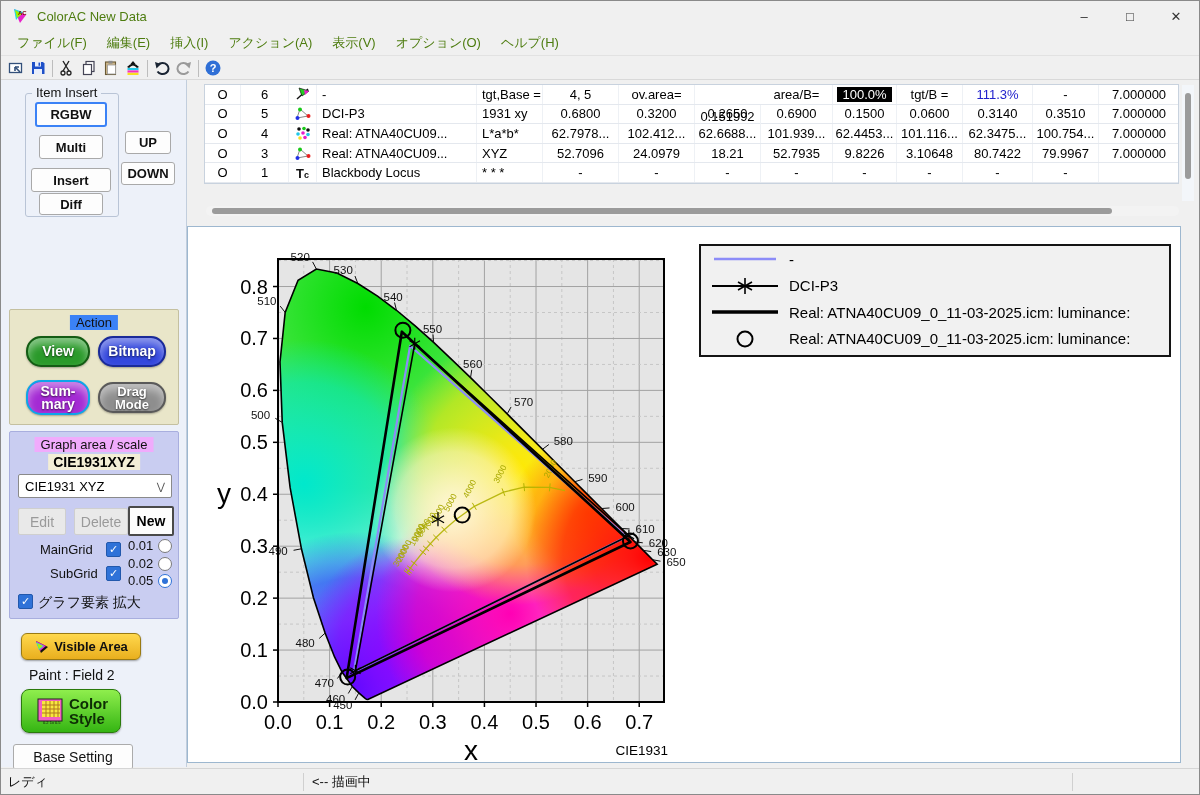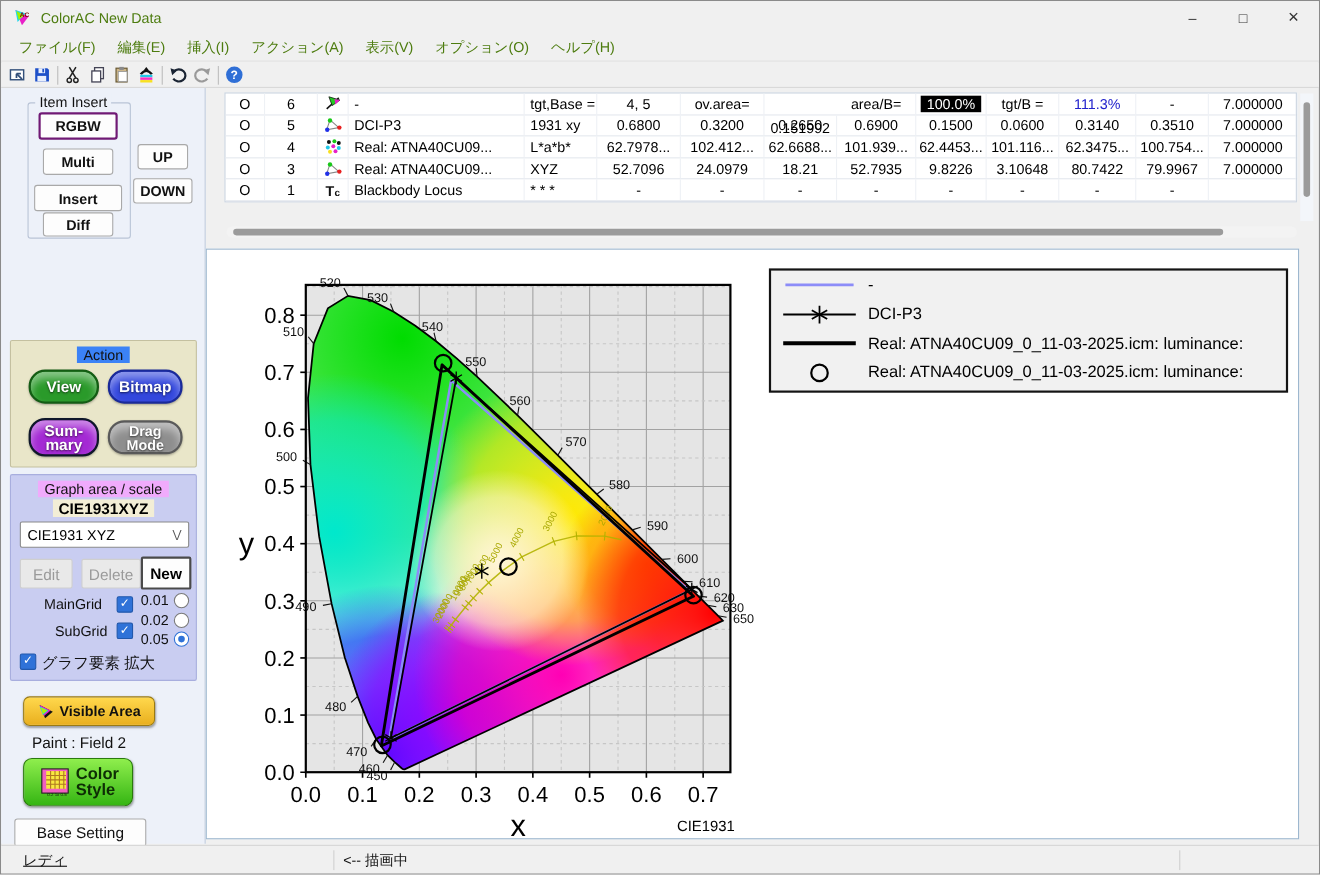--- a/index.html
+++ b/index.html
@@ -26,21 +26,21 @@
              border-bottom:1px solid #d9d9d9; padding-left:4px; }
   .tb-icon { width:22px; height:20px; display:flex; align-items:center; justify-content:center; }
   .tb-sep { width:1px; height:17px; background:#bdbdbd; margin:0 3px; }
 
   
   #sidebar { left:0; top:79px; width:186px; height:687px; background:#edf1f9; border-right:1px solid #c2cedd; }
   .groupbox { position:absolute; border:1px solid #b9c4d6; border-radius:3px; }
   .gb-legend { position:absolute; top:-9px; left:6px; background:#edf1f9; padding:0 4px; font-size:13px; color:#111; }
   .side-btn { position:absolute; background:#fdfdfd; border:1px solid #a9a9a9; border-radius:3px;
               font-size:13px; font-weight:bold; color:#111; display:flex; align-items:center; justify-content:center; }
-  .side-btn.focus { border:2px solid #701a75; }
+  .side-btn.focus { border:2px solid #3b82f6; }
   #action-panel { left:8px; top:229px; width:170px; height:116px; background:#e9e6c9; border:1px solid #c4c0a0; border-radius:2px; }
   .panel-title { position:absolute; left:50%; transform:translateX(-50%); top:5px; font-size:13px; color:#111;
                  background:#3b82f6; padding:0 6px; }
   .oval-btn { position:absolute; border-radius:15px; color:#fff; font-weight:bold; font-size:14px;
               display:flex; flex-direction:column; align-items:center; justify-content:center; line-height:13px;
               text-shadow:0 1px 2px rgba(0,0,0,.65); box-shadow:inset 0 6px 8px rgba(255,255,255,.45), 0 1px 2px rgba(0,0,0,.3); }
   #graph-panel { left:8px; top:351px; width:170px; height:188px; background:#c9cdf1; border:1px solid #a8aede; border-radius:2px; }
   #graph-panel .panel-title { background:#f0abfc; white-space:nowrap; }
   #scale-current { position:absolute; left:50%; transform:translateX(-50%); top:22px; font-size:14px; font-weight:bold;
                    background:#f3eed6; padding:0 5px; white-space:nowrap; }
@@ -203,21 +203,21 @@
   <div class="side-btn" style="left:38px; top:55px; width:64px; height:24px;">Multi</div>
   <div class="side-btn" style="left:30px; top:88px; width:80px; height:24px;">Insert</div>
   <div class="side-btn" style="left:38px; top:113px; width:64px; height:22px;">Diff</div>
   <div class="side-btn" style="left:124px; top:51px; width:46px; height:23px;">UP</div>
   <div class="side-btn" style="left:120px; top:82px; width:54px; height:23px;">DOWN</div>
 
   <div id="action-panel" class="abs">
     <span class="panel-title">Action</span>
     <div class="oval-btn" style="left:16px; top:26px; width:64px; height:31px; background:#2a9a2a; border:2px solid #145c14;">View</div>
     <div class="oval-btn" style="left:88px; top:26px; width:68px; height:31px; background:#3347dd; border:2px solid #1a2a99;">Bitmap</div>
-    <div class="oval-btn" style="left:16px; top:70px; width:64px; height:35px; background:#a42ad4; border:2px solid #0f172a;">
+    <div class="oval-btn" style="left:16px; top:70px; width:64px; height:35px; background:#a42ad4; border:2px solid #0ea5e9;">
       <span>Sum-</span>
       <span>mary</span>
     </div>
     <div class="oval-btn" style="left:88px; top:72px; width:68px; height:31px; background:#8e8e8e; border:2px solid #5a5a5a; font-size:13px;">
       <span>Drag</span>
       <span>Mode</span>
     </div>
   </div>
 
   <div id="graph-panel" class="abs">
@@ -655,17 +655,17 @@
           <svg width="70" height="22">
             <circle cx="35" cy="11" r="7.5" fill="none" stroke="#000000" stroke-width="2"></circle>
           </svg>
         </span>
         <span class="legend-label">Real: ATNA40CU09_0_11-03-2025.icm: luminance:</span>
       </div>
     </div>
 </div>
 
 <div id="statusbar" class="abs">
-  <span style="padding-left:20px; width:302px;text-decoration:underline;">レディ</span>
+  <span style="padding-left:7px; width:302px;">レディ</span>
   <span class="sb-sep"></span>
   <span style="padding-left:8px; width:768px;">&lt;-- 描画中</span>
   <span class="sb-sep"></span>
 </div>
 
 </body></html>

